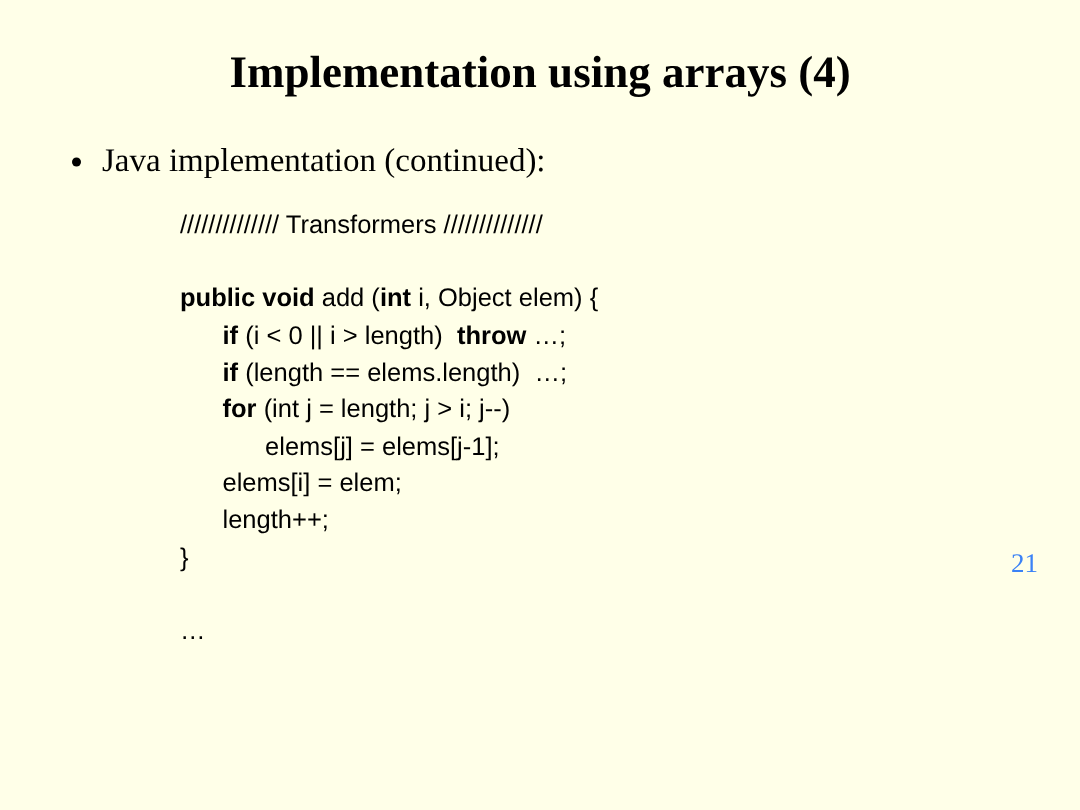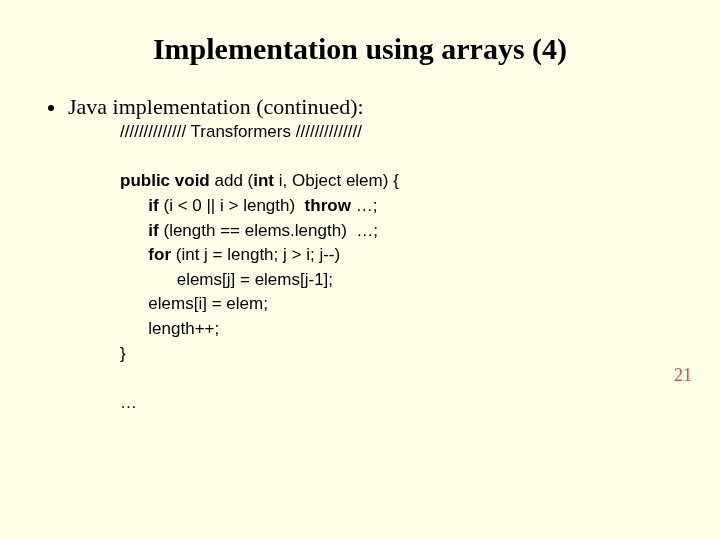--- a/index.html
+++ b/index.html
@@ -23,20 +23,21 @@
   .title {
     text-align: center;
     font-size: 30px;
     font-weight: bold;
     margin: 8px 0 28px 0;
   }
   .bullet-row {
     display: flex;
     align-items: flex-start;
     font-size: 22px;
+    margin-bottom: 18px;
   }
   .bullet-dot {
     width: 6px;
     height: 6px;
     background: #000;
     border-radius: 50%;
     margin-top: 11px;
     margin-right: 14px;
     flex: 0 0 auto;
   }
@@ -45,21 +46,21 @@
     font-size: 17px;
     line-height: 1.45;
     white-space: pre;
     margin-left: 72px;
   }
   .kw { font-weight: bold; }
   .page-num {
     position: absolute;
     bottom: 16px;
     right: 28px;
-    color: #ef4444;
+    color: #3b82f6;
     font-size: 18px;
   }
 </style>
 </head>
 <body>
 
 <div class="slide">
 
   <div class="title">Implementation using arrays (4)</div>
 

